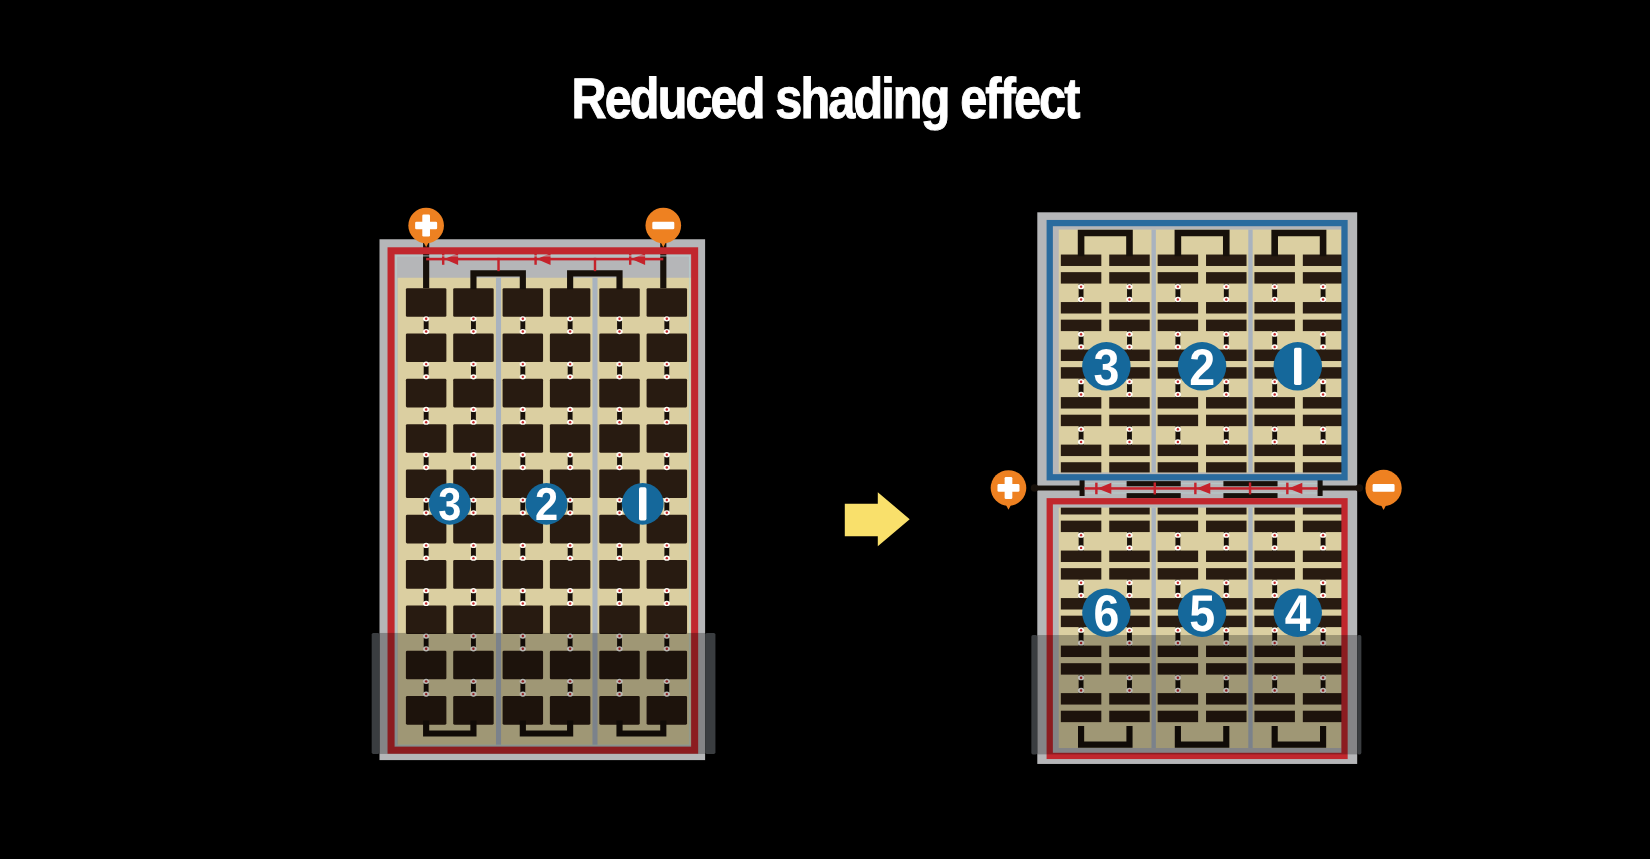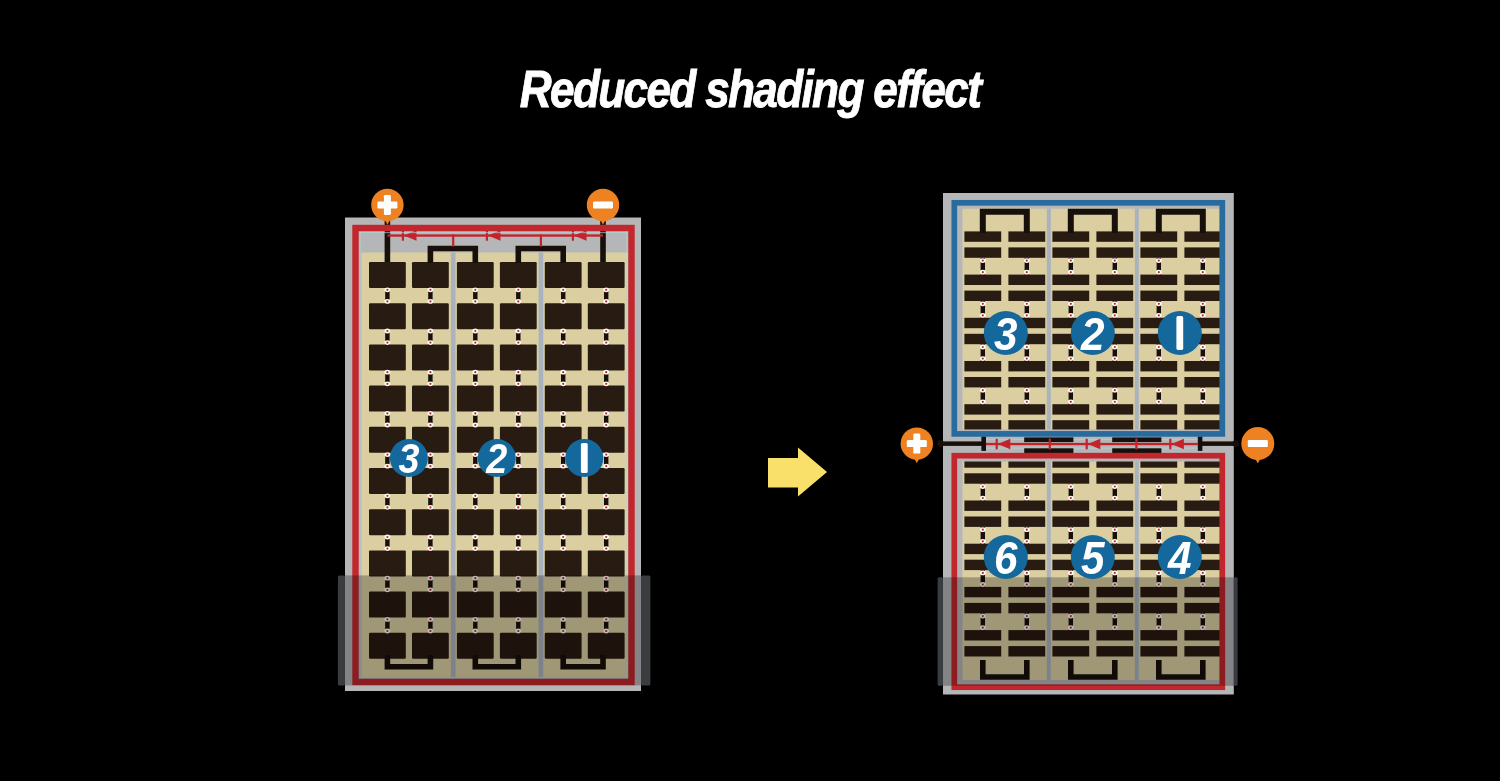--- a/index.html
+++ b/index.html
@@ -1,16 +1,16 @@
 <!DOCTYPE html>
 <html><head>
 <meta charset="utf-8">
 <style>
   html,body { margin:0; padding:0; background:#000; }
-  .stage { position:relative; width:1500px; height:781px; background:#000; overflow:hidden;font-style:italic; }
+  .stage { position:relative; width:1500px; height:781px; background:#000; overflow:hidden; }
   svg { display:block; }
 </style>
 </head>
 <body>
 <div class="stage">
 <svg width="1500" height="781" viewBox="0 0 1500 781" xmlns="http://www.w3.org/2000/svg">
 
 <rect x="0" y="0" width="1500" height="781" fill="#000"></rect>
 
 <g>

